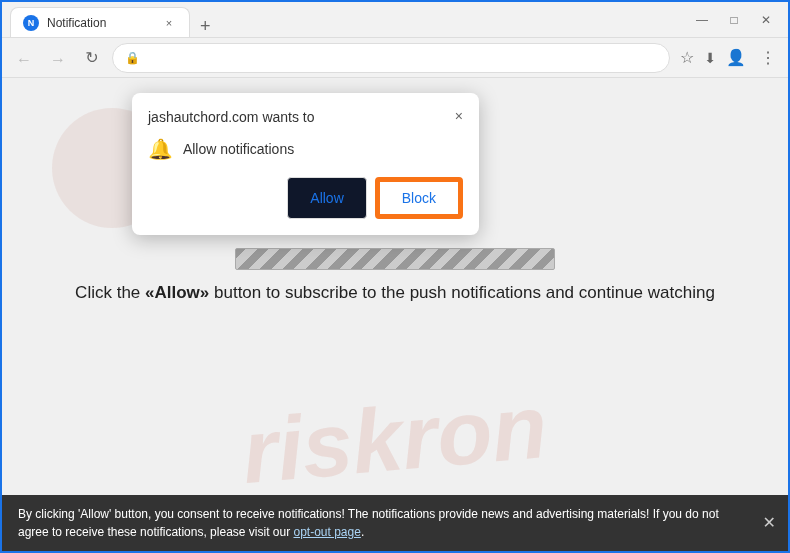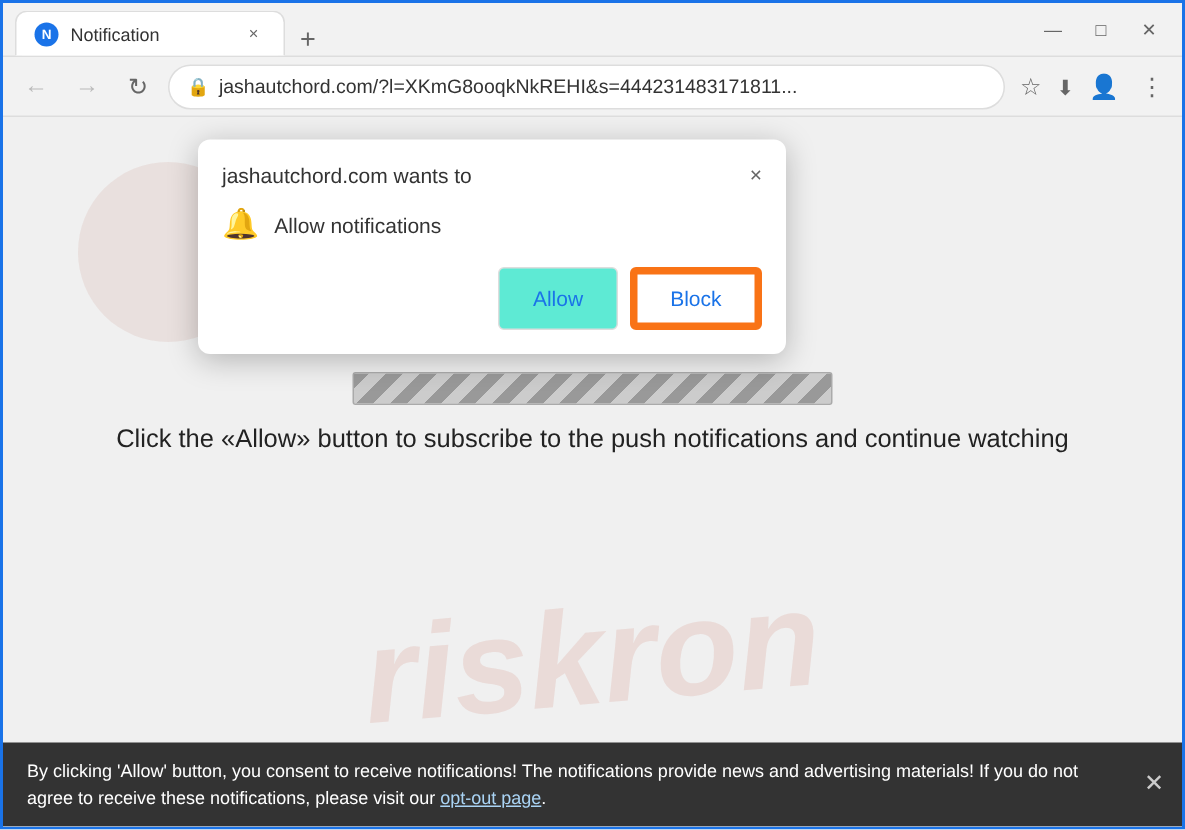--- a/index.html
+++ b/index.html
@@ -195,21 +195,21 @@
       background: rgba(180, 90, 70, 0.1);
       pointer-events: none;
       z-index: 0;
     }
 
     
     .notification-popup {
       position: absolute;
       top: 15px;
       left: 130px;
-      width: 392px;
+      width: 347px;
       background: white;
       border-radius: 8px;
       box-shadow: 0 4px 20px rgba(0,0,0,0.25);
       padding: 16px;
       z-index: 10;
     }
     .popup-header {
       display: flex;
       justify-content: space-between;
       align-items: flex-start;
@@ -240,21 +240,21 @@
       font-size: 14px;
       color: #333;
     }
     .popup-buttons {
       display: flex;
       justify-content: flex-end;
       gap: 8px;
     }
     .btn-allow {
       padding: 8px 22px;
-      background: #5eead4;
+      background: #0f172a;
       border: 1px solid #ddd;
       border-radius: 4px;
       font-size: 14px;
       color: #1a73e8;
       cursor: pointer;
       font-weight: 500;
     }
     .btn-block {
       padding: 8px 22px;
       background: white;
@@ -296,21 +296,21 @@
       top: 205px;
       left: 0;
       right: 0;
       text-align: center;
       font-size: 17px;
       color: #222;
       padding: 0 20px;
       z-index: 1;
     }
     .instructions-text .highlight {
-      font-weight: normal;
+      font-weight: bold;
       margin-top: 48px;
     }
 
     
     .bottom-bar {
       position: absolute;
       bottom: 0;
       left: 0;
       right: 0;
       background: #333;
@@ -360,21 +360,20 @@
       <div class="win-btn close">✕</div>
     </div>
   </div>
 
   <div class="address-bar">
     <div class="nav-btn disabled">←</div>
     <div class="nav-btn disabled">→</div>
     <div class="nav-btn">↻</div>
     <div class="url-bar">
       <span class="lock-icon">🔒</span>
-      <span class="url-text">jashautchord.com/?l=XKmG8ooqkNkREHI&amp;s=444231483171811...</span>
     </div>
     <span class="star-icon">☆</span>
     <span class="downloads-icon">⬇</span>
     <span class="profile-icon">👤</span>
     <span class="menu-icon">⋮</span>
   </div>
 
   <div class="page-content">
 
     <div class="watermark-circles"></div>

